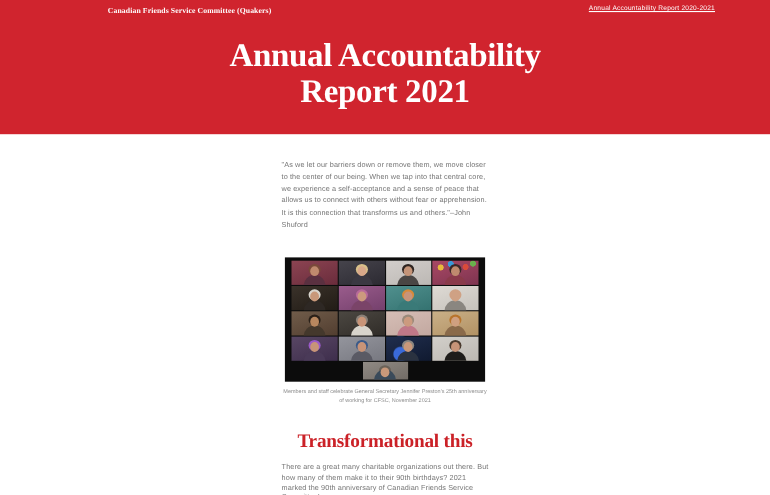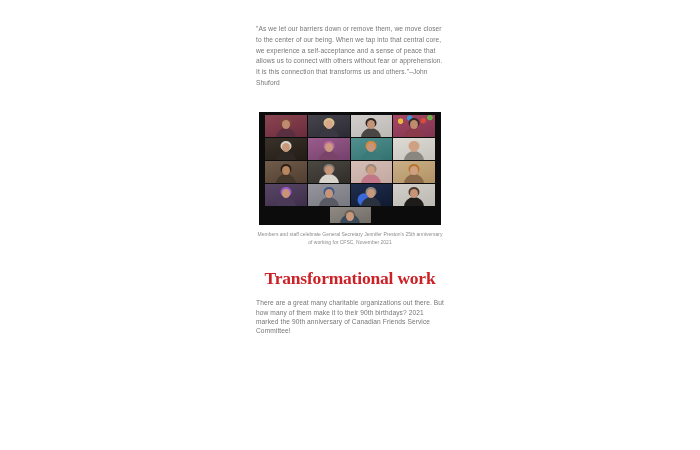--- a/index.html
+++ b/index.html
@@ -44,20 +44,25 @@
       font-family:"Liberation Serif",serif;font-weight:700;font-size:17.5px;
       letter-spacing:-.2px;}
   .para{margin:9px 0 0;font-size:6.6px;line-height:1.42;color:#767676;
       letter-spacing:.1px;}
 </style>
 </head>
 <body>
 
 <div class="page">
 
+  <div class="hero">
+    <a class="site-title">Canadian Friends Service Committee (Quakers)</a>
+    <a class="nav-link">Annual Accountability Report 2020-2021</a>
+    <h1 class="page-title"><span>Annual Accountability</span><br><span>Report 2021</span></h1>
+  </div>
 
   <div class="content">
 
     <p class="quote">"As we let our barriers down or remove them, we move closer to the center of our being. When we tap into that central core, we experience a self-acceptance and a sense of peace that allows us to connect with others without fear or apprehension. It is this connection that transforms us and others."–John Shuford</p>
 
     <figure class="figure" style="margin-block:23px 0;margin-inline:auto;">
       <div class="vgrid">
           <div class="tile" style="background: linear-gradient(160deg, rgb(140, 68, 82), rgb(106, 44, 60));">
             <div class="hair" style="background: rgb(122, 74, 58);"></div>
             <div class="torso" style="background: rgb(90, 48, 64);"></div>
@@ -143,18 +148,18 @@
           <div class="tile" style="background: linear-gradient(160deg, rgb(144, 138, 132), rgb(114, 108, 102));">
             <div class="hair" style="background: rgb(106, 98, 88);"></div>
             <div class="torso" style="background: rgb(58, 74, 90);"></div>
             <div class="head" style="background: rgb(200, 152, 122);"></div>
           </div>
         </div>
     </figure>
 
     <div class="caption">Members and staff celebrate General Secretary Jennifer Preston's 25th anniversary of working for CFSC, November 2021</div>
 
-    <h2 class="section-heading">Transformational work</h2>
+    <h2 class="section-heading">Transformational this</h2>
 
     <p class="para">There are a great many charitable organizations out there. But how many of them make it to their 90th birthdays? 2021 marked the 90th anniversary of Canadian Friends Service Committee!</p>
 
   </div>
 </div>
 
 </body></html>

